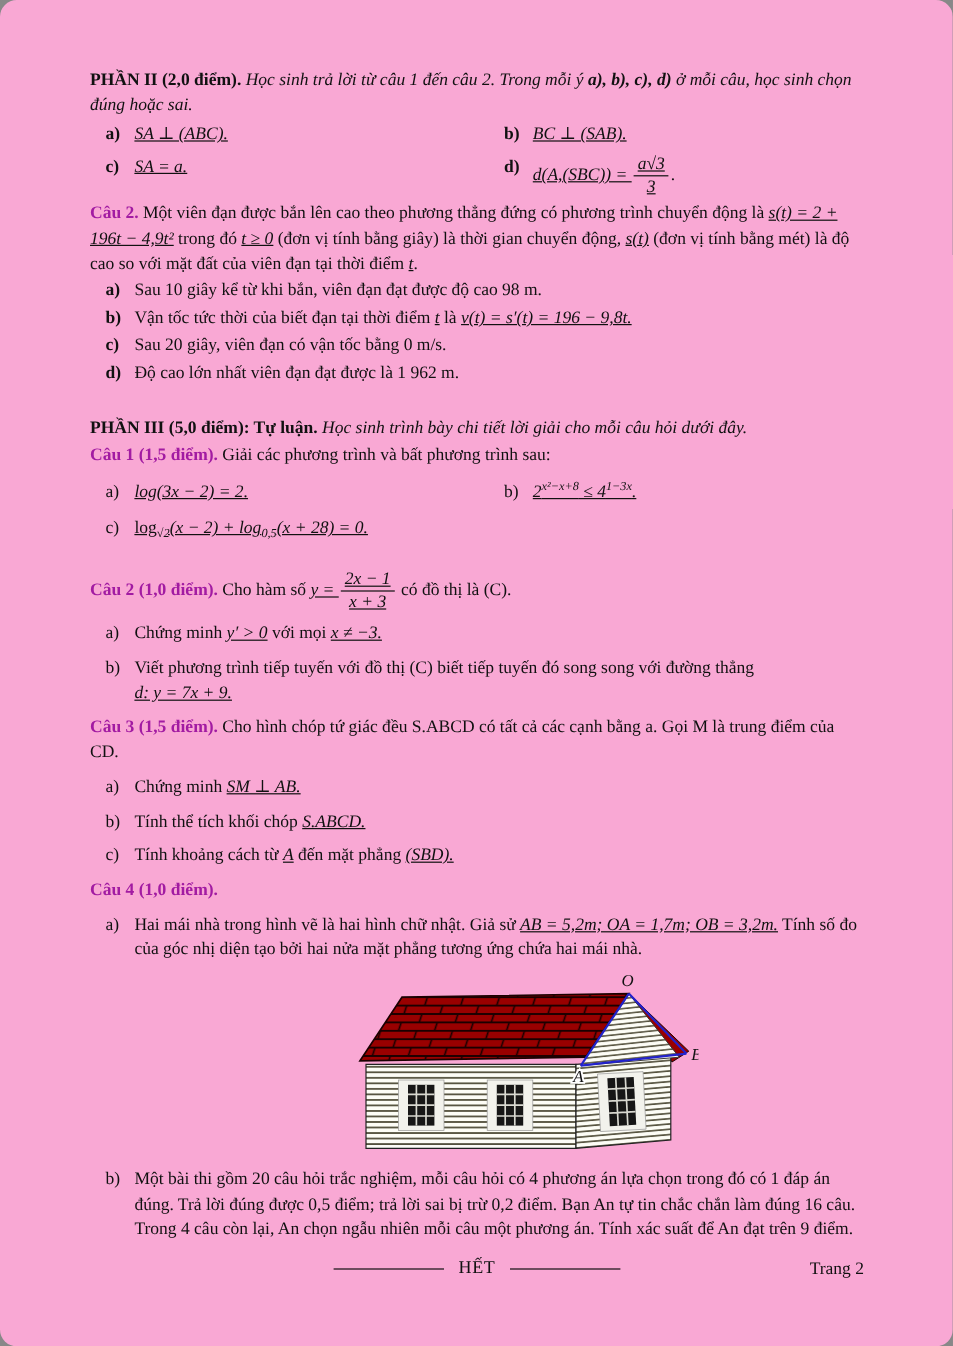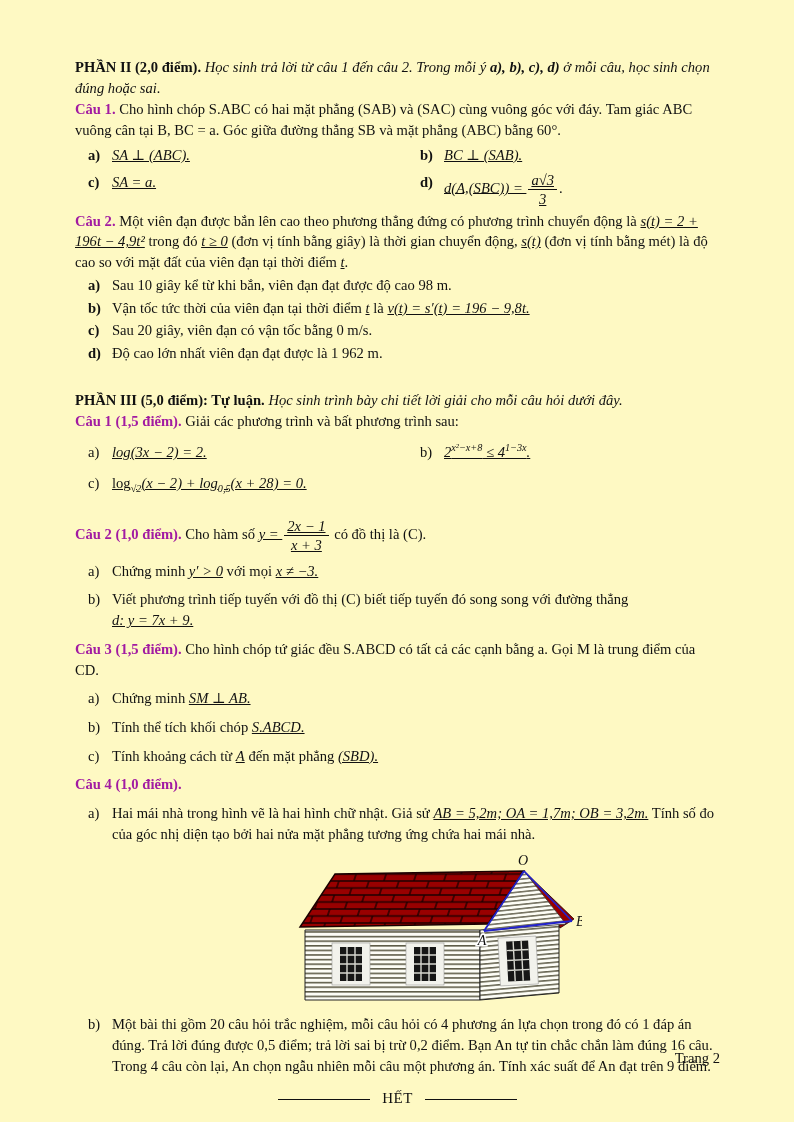--- a/index.html
+++ b/index.html
@@ -1,27 +1,28 @@
 <!DOCTYPE html>
 <html lang="vi"><head>
 <meta charset="utf-8">
 <style>
   html,body{margin:0;padding:0;background:#888;}
   .page{
     position:relative;
     width:794px;height:1122px;
-    background:#fef9c3;
+    background:#f9a8d4;
     margin:0 auto;
     font-family:"Liberation Serif","DejaVu Serif",serif;
     font-size:14.6px;
     color:#111;
     overflow:hidden;
     box-sizing:border-box;
     padding:56px 74px 0 75px;
     line-height:1.42;
+    border-radius:14px;
   }
   p{margin:0;}
   .b{font-weight:bold;}
   .i{font-style:italic;}
   .bi{font-weight:bold;font-style:italic;}
   .mag{font-weight:bold;color:#a21ba2;}
   .m{font-style:italic;text-decoration:underline;}
   .para{margin:1px 0;}
   .opt{display:flex;align-items:flex-start;margin:2px 0 2px 13px;}
   .opt .lbl{font-weight:bold;width:24px;flex:0 0 24px;}
@@ -44,22 +45,20 @@
   svg text{font-family:"Liberation Serif","DejaVu Serif",serif;}
 </style>
 </head>
 <body>
 
 <div class="page">
 
   <p class="para"><span class="b">PHẦN II (2,0 điểm).</span>
     <span class="i">Học sinh trả lời từ câu 1 đến câu 2. Trong mỗi ý </span><span class="bi">a), b), c), d)</span><span class="i"> ở mỗi câu, học sinh chọn đúng hoặc sai.</span></p>
 
-  <p class="para"><span class="mag">Câu 1.</span>
-    <span>Cho hình chóp S.ABC có hai mặt phẳng (SAB) và (SAC) cùng vuông góc với đáy. Tam giác ABC vuông cân tại B, BC = a. Góc giữa đường thẳng SB và mặt phẳng (ABC) bằng 60°.</span></p>
 
   <div class="cols2">
     <div class="opt">
       <span class="lbl">a)</span>
       <span class="body m">SA ⊥ (ABC).</span>
     </div>
     <div class="opt">
       <span class="lbl">b)</span>
       <span class="body m">BC ⊥ (SAB).</span>
     </div>
@@ -77,21 +76,21 @@
 
   <p class="para"><span class="mag">Câu 2.</span>
     <span>Một viên đạn được bắn lên cao theo phương thẳng đứng có phương trình chuyển động là </span><span class="m">s(t) = 2 + 196t − 4,9t²</span><span> trong đó </span><span class="m">t ≥ 0</span><span> (đơn vị tính bằng giây) là thời gian chuyển động, </span><span class="m">s(t)</span><span> (đơn vị tính bằng mét) là độ cao so với mặt đất của viên đạn tại thời điểm </span><span class="m">t</span><span>.</span></p>
 
   <div class="opt">
     <span class="lbl">a)</span>
     <span class="body">Sau 10 giây kể từ khi bắn, viên đạn đạt được độ cao 98 m.</span>
   </div>
   <div class="opt">
     <span class="lbl">b)</span>
-    <span class="body"><span>Vận tốc tức thời của viên đạn tại thời điểm </span><span class="m">t</span><span> là </span><span class="m">v(t) = s′(t) = 196 − 9,8t.</span></span>
+    <span class="body"><span>Vận tốc tức thời của biết đạn tại thời điểm </span><span class="m">t</span><span> là </span><span class="m">v(t) = s′(t) = 196 − 9,8t.</span></span>
   </div>
   <div class="opt">
     <span class="lbl">c)</span>
     <span class="body">Sau 20 giây, viên đạn có vận tốc bằng 0 m/s.</span>
   </div>
   <div class="opt">
     <span class="lbl">d)</span>
     <span class="body">Độ cao lớn nhất viên đạn đạt được là 1 962 m.</span>
   </div>
 

